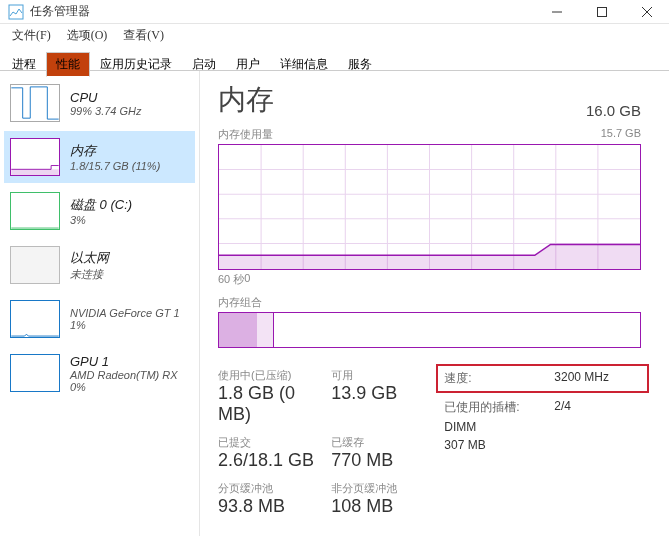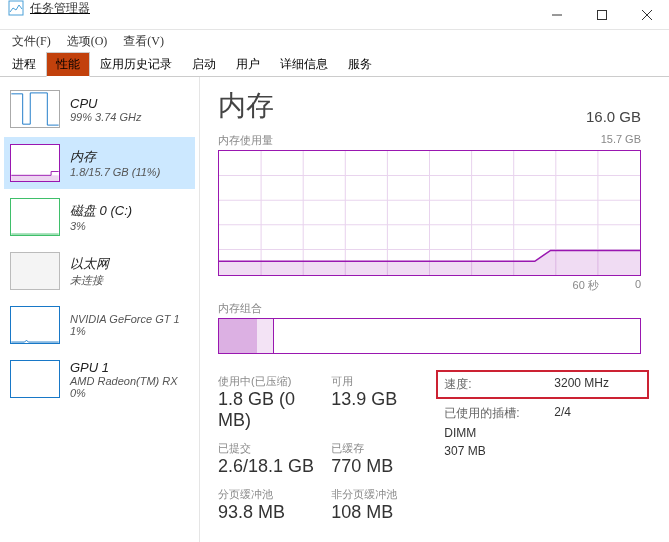--- a/index.html
+++ b/index.html
@@ -1,47 +1,47 @@
 <!DOCTYPE html>
 <html><head>
 <meta charset="utf-8">
 <style>
 * { margin: 0; padding: 0; box-sizing: border-box; font-family: "Microsoft YaHei", "Segoe UI", sans-serif; }
 html, body { width: 669px; height: 542px; background: #fff; overflow: hidden; }
 
-.titlebar { height: 30px; display: flex; padding-left: 8px; border-bottom: 1px solid #e5e5e5; text-decoration: underline; }
+.titlebar { height: 24px; display: flex; align-items: center; padding-left: 8px; border-bottom: 1px solid #e5e5e5; }
 .titlebar .icon { width: 16px; height: 16px; margin-right: 6px; }
 .titlebar .title { font-size: 12px; color: #333; flex: 1; }
 .win-controls { display: flex; }
 .win-btn { width: 45px; height: 30px; display: flex; align-items: center; justify-content: center; font-size: 11px; color: #333; }
 
 .menubar { height: 22px; display: flex; align-items: center; padding-left: 6px; font-size: 12px; color: #333; gap: 4px; }
 .menu-item { padding: 1px 6px; font-family: Liberation Serif, serif; }
 
 .tabbar { display: flex; border-bottom: 1px solid #ccc; padding-left: 2px; font-size: 12px; }
-.tab { padding: 3px 9px; cursor: pointer; border: 1px solid transparent; margin-bottom: -1px; position: relative; top: 0; }
+.tab { padding: 3px 9px; cursor: pointer; border: 1px solid transparent; margin-bottom: -1px; position: relative; top: 6px; }
 .tab.active { border: 1px solid #ccc; border-bottom: 1px solid #fff; background: #c2410c; }
 
 .content { display: flex; height: calc(100% - 30px - 22px - 25px); }
 .sidebar { width: 200px; border-right: 1px solid #e5e5e5; padding: 6px 4px; overflow-y: auto; font-style: italic; }
 .side-item { display: flex; align-items: center; padding: 4px 6px; margin-bottom: 2px; cursor: pointer; height: 52px; }
 .side-item.selected { background: #cce8ff; }
 .thumb { width: 50px; height: 38px; border: 1px solid #aaa; margin-right: 10px; position: relative; flex-shrink: 0; background: #fff; }
 .thumb svg { width: 100%; height: 100%; }
 .side-text .name { font-size: 13px; color: #222; }
 .side-text .sub { font-size: 11px; color: #555; }
 
 .main { flex: 1; padding: 10px 28px 10px 18px; display: flex; flex-direction: column; }
 .main-head { display: flex; justify-content: space-between; align-items: flex-end; margin-bottom: 4px; }
 .main-title { font-size: 28px; color: #444; font-weight: 400; }
 .main-total { font-size: 15px; color: #444; }
 .chart-label-row { display: flex; justify-content: space-between; font-size: 11px; color: #888; margin-top: 4px; gap: 14px; }
 .chart { border: 1px solid #9917b0; height: 126px; position: relative; margin-top: 2px; }
 .chart svg { width: 100%; height: 100%; display: block; }
-.chart-axis { display: flex; justify-content: flex-end; font-size: 11px; color: #888; margin-top: 2px; gap: 36px; }
+.chart-axis { display: flex; justify-content: flex-start; font-size: 11px; color: #888; margin-top: 2px; }
 .comp-chart { border: 1px solid #9917b0; height: 36px; margin-top: 2px; position: relative; }
 .comp-used { position: absolute; left: 0; top: 0; bottom: 0; background: rgba(153, 23, 176, 0.12); border-right: 1px solid #9917b0; }
 .comp-used-inner { position: absolute; left: 0; top: 0; bottom: 0; background: rgba(153, 23, 176, 0.25); }
 
 .stats-row { display: flex; margin-top: 20px; gap: 0; }
 .stats-left { flex: 1.1; }
 .stats-right { flex: 1; padding-left: 10px; }
 .stat-grid { display: grid; grid-template-columns: 1fr 1fr; row-gap: 10px; column-gap: 10px; }
 .stat .label { font-size: 11px; color: #888; }
 .stat .value { font-size: 18px; color: #333; }

